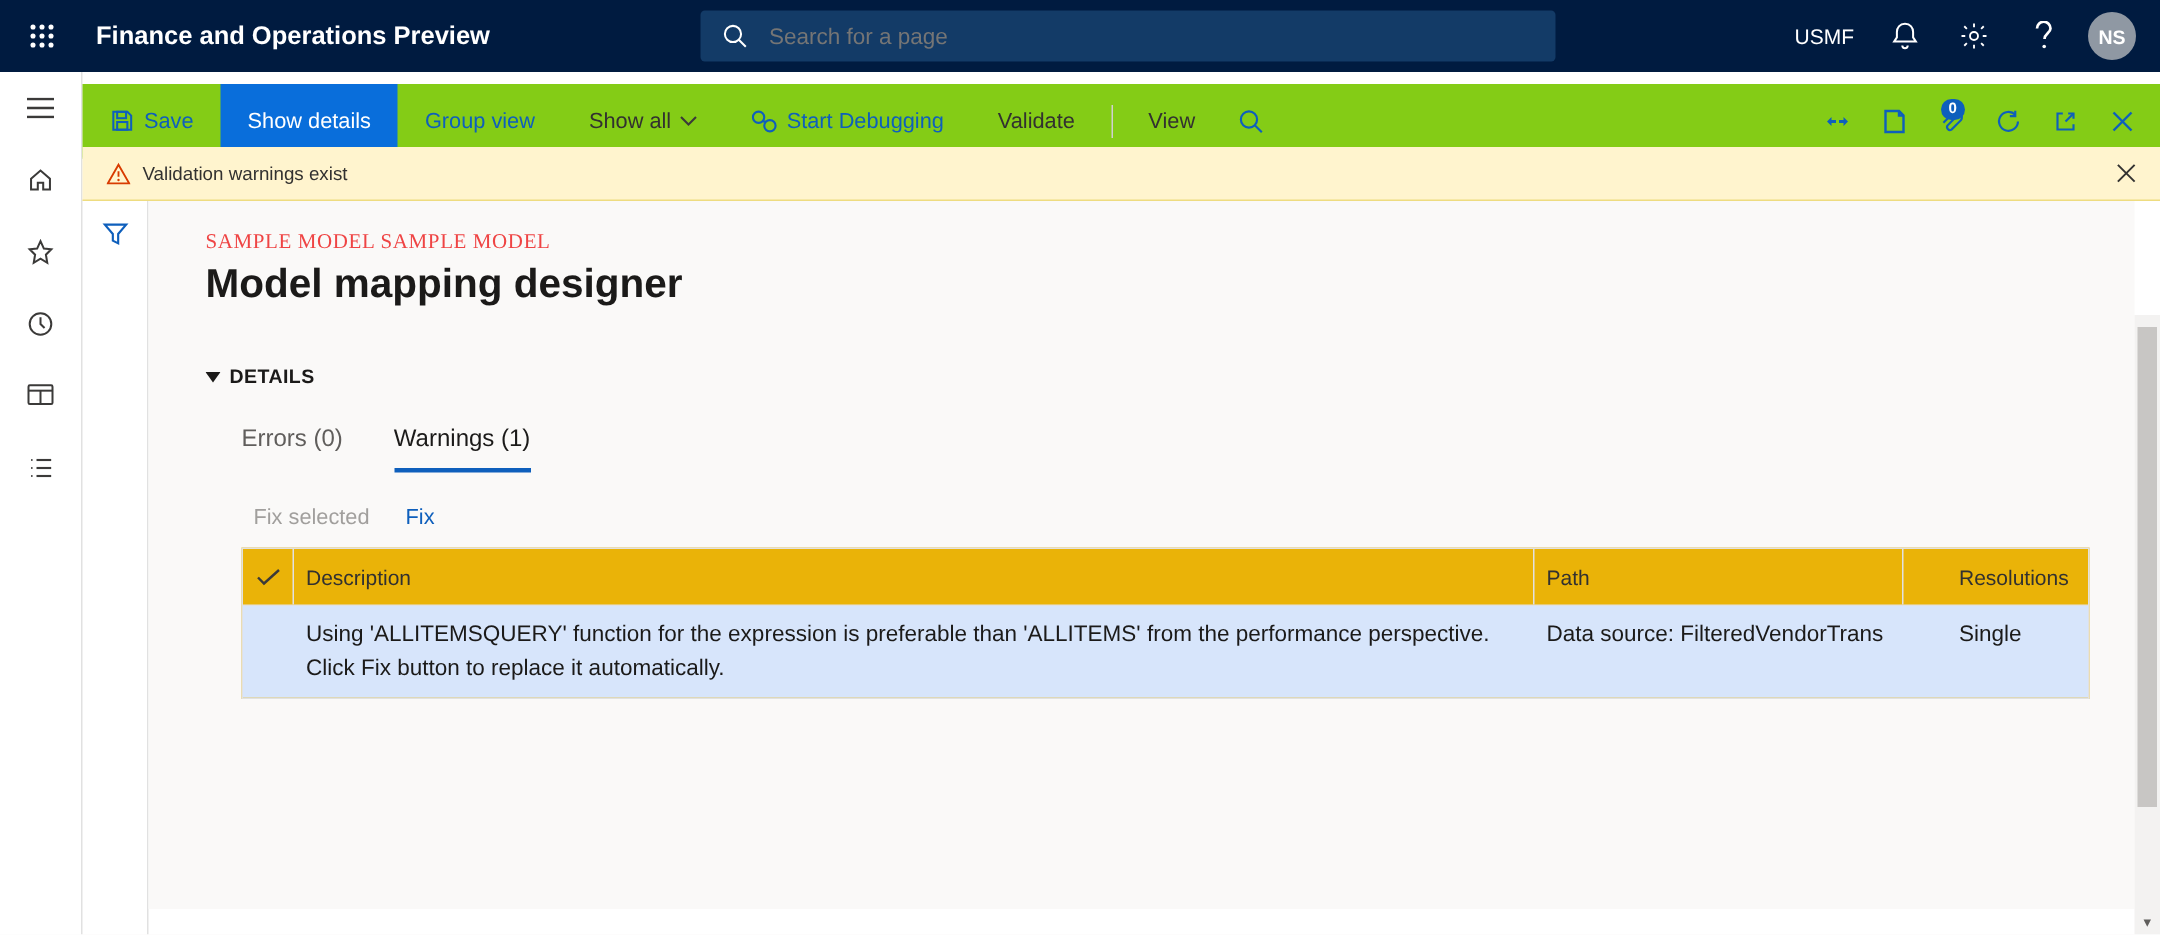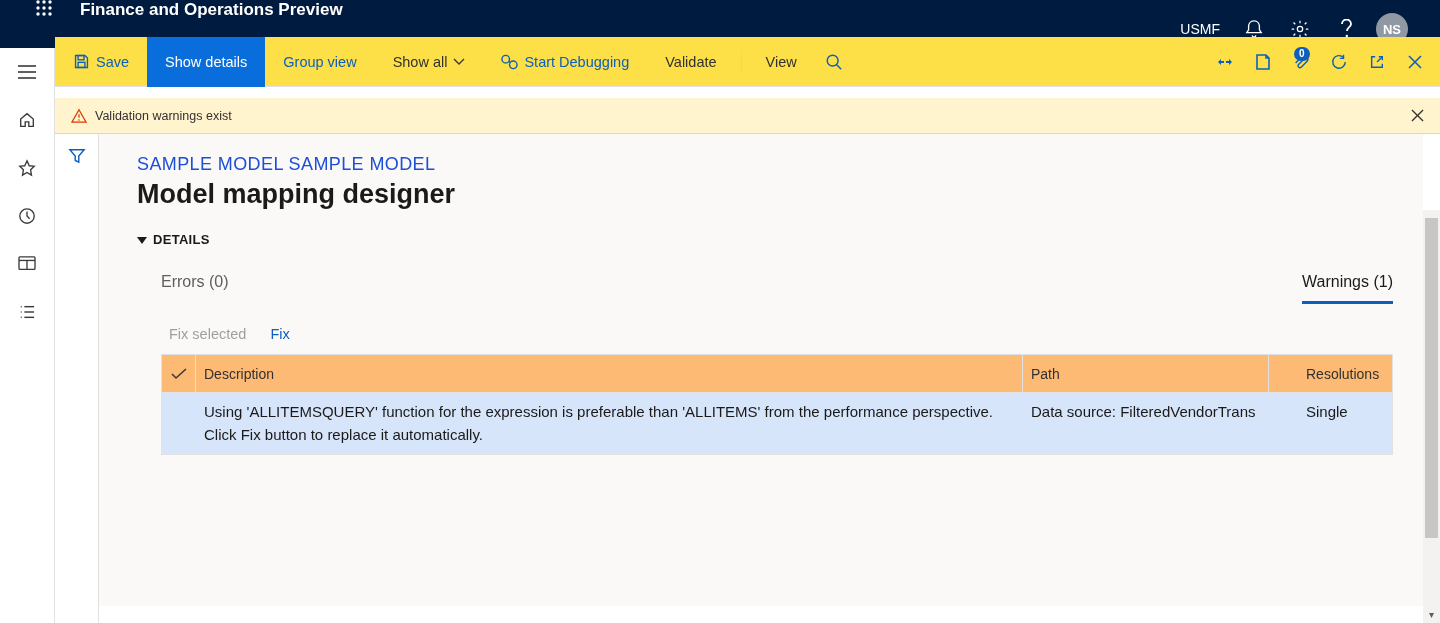--- a/index.html
+++ b/index.html
@@ -13,22 +13,22 @@
       overflow: hidden;
       position: relative;
     }
 
     
     .header {
       height: 48px;
       background: #001b40;
       color: #fff;
       display: flex;
-      align-items: flex-start;
-      padding: 0 28px;
+      align-items: center;
+      padding: 0 12px;
     }
     .waffle { width: 32px; display:flex; justify-content:center; cursor:pointer; }
     .app-title { margin-left: 20px; font-size: 17px; font-weight: 600; flex-shrink: 0; }
     .search-wrap {
       margin-left: 140px;
       width: 570px;
       height: 34px;
       background: #133b67;
       border-radius: 3px;
       display:flex;
@@ -59,22 +59,22 @@
     .left-rail {
       position:absolute; top:48px; left:0; width:55px; bottom:0;
       background:#fff; border-right:1px solid #e1e1e1;
       display:flex; flex-direction:column; align-items:center;
       padding-top:0;
     }
     .rail-btn { width:55px; height:48px; display:flex; align-items:center; justify-content:center; cursor:pointer; color:#3b3a39; }
 
     
     .action-bar {
-      position:absolute; top:37px; left:55px; right:0; height:50px;
-      background:#fde047; border-bottom:1px solid #e1e1e1;
+      position:absolute; top:56px; left:55px; right:0; height:50px;
+      background:#84cc16; border-bottom:1px solid #e1e1e1;
       display:flex; align-items:center;
     }
     .act {
       display:flex; align-items:center; height:50px;
       padding: 0 18px; font-size:14.5px; cursor:pointer; white-space:nowrap;
     }
     .act.link { color:#0e5fbc; }
     .act.text { color:#323130; }
     .act.active { background:#096edb; color:#fff;align-items:center; }
     .act .icon { margin-right:6px; }
@@ -111,40 +111,40 @@
       color:#0e5fbc; width:44px; height:44px;
       display:flex; align-items:center; justify-content:center; cursor:pointer;
     }
 
     
     .content {
       position:absolute; top:134px; left:99px; right:17px; bottom:17px;
       background:#faf9f8; overflow:auto;
     }
     .inner { padding: 20px 30px 0 38px; }
-    .breadcrumb { font-size:18px; letter-spacing:0.4px; color:#1d4ed8; }
+    .breadcrumb { font-size:14px; letter-spacing:0.4px; color:#ef4444;font-family:Liberation Serif, serif; }
     .page-title { font-size:27px; font-weight:600; margin-top:4px; color:#1b1a19; }
 
     .section-head {
-      display:flex; align-items:center; margin-top:22px;
+      display:flex; align-items:center; margin-top:38px;
       font-size:13px; font-weight:700; letter-spacing:0.3px; color:#1b1a19; cursor:pointer;
     }
     .section-head .caret { margin-right:6px; }
 
-    .tabs { display:flex; gap:34px; margin-top:18px;justify-content:space-between; }
+    .tabs { display:flex; gap:34px; margin-top:18px; }
     .tab { font-size:16px; color:#605e5c; padding: 8px 0 10px 0; cursor:pointer; }
     .tab.active { color:#1b1a19; border-bottom:3px solid #0e5fbc; font-weight:400; }
 
     .sub-actions { display:flex; gap:24px; margin:22px 0 12px 10px; font-size:14.5px; }
     .sa-disabled { color:#a19f9d; cursor:default; }
     .sa-link { color:#0e5fbc; cursor:pointer; }
 
     
     .table {
-      margin-top:4px; background:#fdba74; border:1px solid #e1e1e1;
+      margin-top:4px; background:#eab308; border:1px solid #e1e1e1;
     }
     .thead, .trow { display:flex; }
     .thead { height:38px; align-items:center; border-bottom:1px solid #e1e1e1; font-size:14px; color:#323130; }
     .th, .td { padding:0 8px; }
     .th { border-right:1px solid #e1e1e1; display:flex; align-items:center; height:100%; }
     .th:last-child { border-right:none; }
     .col-sel { width:34px; flex:0 0 34px; justify-content:center; }
     .col-desc { flex: 1 1 auto; }
     .col-path { width:246px; flex:0 0 246px; }
     .col-res { width:94px; flex:0 0 94px;margin-left:29px; }
@@ -174,20 +174,27 @@
         <circle cx="2" cy="8" r="1.7"></circle>
         <circle cx="8" cy="8" r="1.7"></circle>
         <circle cx="14" cy="8" r="1.7"></circle>
         <circle cx="2" cy="14" r="1.7"></circle>
         <circle cx="8" cy="14" r="1.7"></circle>
         <circle cx="14" cy="14" r="1.7"></circle>
       </svg>
   </div>
   <div class="app-title">Finance and Operations Preview</div>
 
+  <div class="search-wrap">
+    <svg width="18" height="18" viewBox="0 0 20 20" fill="none" stroke="white" stroke-width="1.5">
+        <circle cx="8.5" cy="8.5" r="6"></circle>
+        <line x1="13" y1="13" x2="18" y2="18"></line>
+      </svg>
+    <input class="search-input" placeholder="Search for a page" style="">
+  </div>
 
   <div class="header-right">
     <div class="company">USMF</div>
     <div class="hdr-btn">
       <svg width="18" height="20" viewBox="0 0 20 22" fill="none" stroke="white" stroke-width="1.5">
           <path d="M10 2 C6 2 4 5 4 8 v4 l-2 3 h16 l-2-3 V8 C16 5 14 2 10 2 Z"></path>
           <path d="M8 18 a2 2 0 0 0 4 0"></path>
         </svg>
     </div>
     <div class="hdr-btn">

